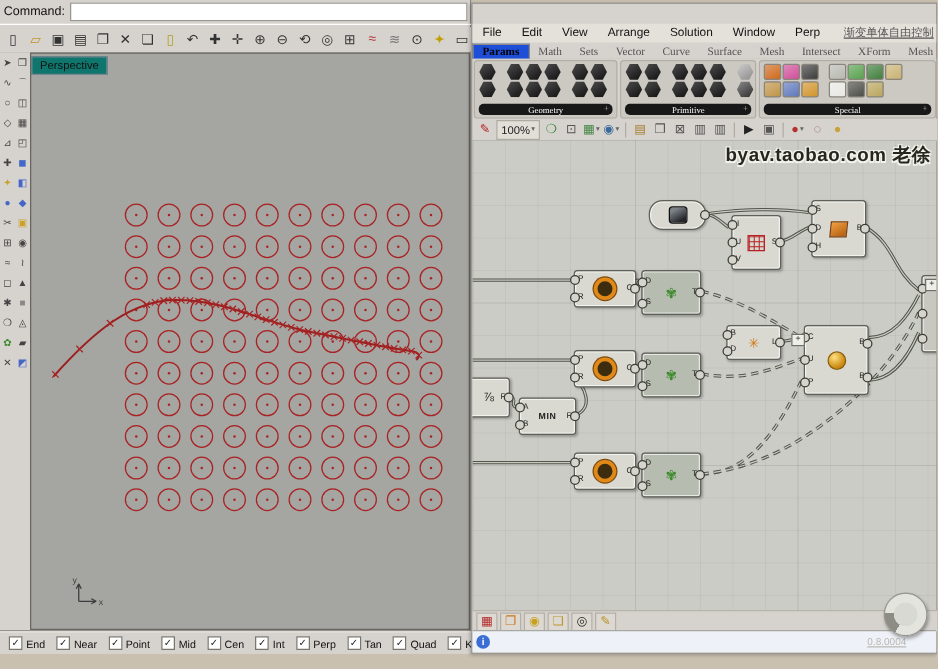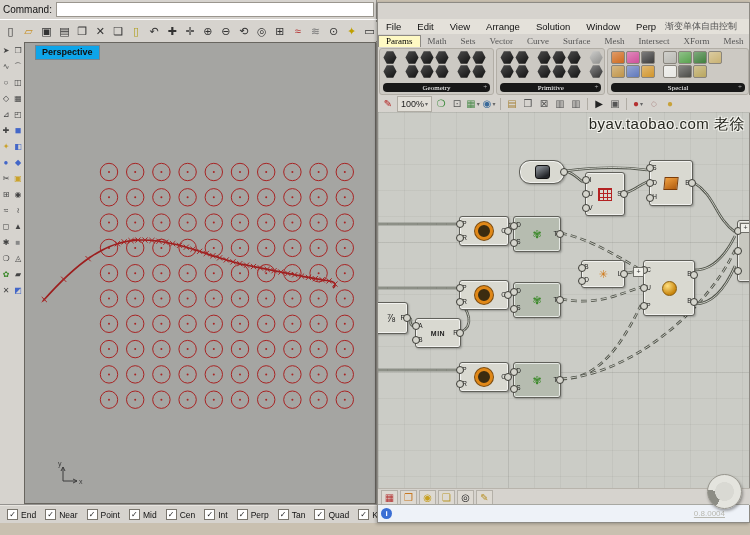--- a/index.html
+++ b/index.html
@@ -8,55 +8,55 @@
   
   #rhino{position:absolute;left:0;top:0;width:376px;height:523px;background:#d6d3ce;border-right:1px solid #8d8a84;}
   .cmdbar{position:absolute;left:0;top:0;width:100%;height:19px;display:flex;align-items:center;background:#d6d3ce;}
   .cmdlbl{font-size:10px;color:#111;margin:0 4px 0 3px;white-space:nowrap;}
   .cmdinput{flex:1;height:13px;background:#fff;border:1px solid #9a968e;margin-right:2px;}
   .rtoolbar{position:absolute;left:0;top:19px;width:100%;height:22px;display:flex;align-items:center;gap:1px;padding-left:2px;border-top:1px solid #fff;border-bottom:1px solid #a8a49c;}
   .ticon{width:16px;height:17px;display:flex;align-items:center;justify-content:center;font-size:11px;color:#333;background:#d6d3ce;border:1px solid #d6d3ce;}
   .rsidebar{position:absolute;left:0;top:42px;width:24px;height:462px;display:grid;grid-template-columns:12px 12px;align-content:start;background:#d6d3ce;}
   .sicon{width:12px;height:16px;display:flex;align-items:center;justify-content:center;font-size:8px;color:#444;}
   .viewport{position:absolute;left:24px;top:42px;width:352px;height:462px;background:#a5a5a2;border:1px solid #68655f;box-sizing:border-box;overflow:hidden;}
-  .vplabel{position:absolute;left:10px;top:2px;background:#0ea5e9;border:1px solid #77858f;color:#101010;font-size:9px;font-weight:bold;padding:1px 6px 2px;z-index:3;}
+  .vplabel{position:absolute;left:0;top:2px;background:#0f766e;border:1px solid #77858f;color:#101010;font-size:9px;font-weight:normal;padding:1px 6px 2px;z-index:3;}
   #vpsvg{position:absolute;left:0;top:0;}
   .osnap{position:absolute;left:0;top:504px;width:100%;height:17px;background:#d6d3ce;border-top:2px groove #e8e5e0;display:flex;align-items:center;gap:9px;padding-left:7px;overflow:hidden;white-space:nowrap;}
   .osnap-item{display:flex;align-items:center;gap:3px;font-size:8.5px;color:#111;}
   .cb{width:9px;height:9px;background:#fff;border:1px solid #7a766e;font-size:8px;line-height:9px;text-align:center;color:#222;}
 
   
   #gh{position:absolute;left:377px;top:2px;width:373px;height:521px;background:#d6d3ce;border:1px solid #8d8a84;box-sizing:border-box;box-shadow:-1px 1px 3px rgba(0,0,0,.25);}
   .gh-title{position:absolute;left:0;top:0;width:100%;height:16px;background:linear-gradient(#dcd8d0,#c8c4bc);display:flex;align-items:center;border-bottom:1px solid #b4b0a8;}
   .gh-title-text{font-size:9.5px;color:#3a3a3a;margin-left:5px;flex:1;overflow:hidden;white-space:nowrap;}
   .winbtns{display:flex;gap:2px;margin-right:4px;}
   .winbtn{width:14px;height:11px;background:#d8d4cc;border:1px solid #8a8680;border-top-color:#fff;border-left-color:#fff;font-size:7px;line-height:10px;text-align:center;color:#222;}
   .gh-menubar{position:absolute;left:0;top:16px;width:100%;height:15px;display:flex;align-items:center;background:#e4e1da;}
   .gh-menu{font-size:9.5px;color:#111;padding:0 8px;}
-  .menu-hint{margin-left:auto;font-size:9px;color:#555;padding-right:12px;white-space:nowrap;}
+  .menu-hint{margin-left:auto;font-size:9px;color:#555;padding-right:2px;white-space:nowrap;text-decoration:underline;}
   .gh-tabs{position:absolute;left:0;top:31px;width:100%;height:13px;display:flex;align-items:flex-end;font-family:"Liberation Serif","DejaVu Serif",serif;border-bottom:1px solid #b8b4ac;}
   .gh-tab{font-size:9px;color:#555;padding:0 7px 1px;}
-  .gh-tab.sel{background:#fef9c3;border:1px solid #8d8a84;border-bottom:none;color:#000;font-weight:normal;}
+  .gh-tab.sel{background:#1d4ed8;border:1px solid #8d8a84;border-bottom:none;color:#000;font-weight:bold;}
   .gh-palette{position:absolute;left:0;top:44px;width:100%;height:48px;background:#d6d3ce;display:flex;gap:2px;padding:1px 0 0 1px;box-sizing:border-box;}
   .pgroup{background:#ccc9c3;border:1px solid #b2aea6;border-radius:3px;position:relative;padding:1px 1px 11px 1px;box-sizing:border-box;}
   .prow{display:flex;gap:1px;margin:1px 0 0 2px;}
   .hx{width:14px;height:13px;clip-path:polygon(27% 2%,73% 2%,97% 50%,73% 98%,27% 98%,3% 50%);background:linear-gradient(145deg,#4e4e4e,#101010);}
   .hx.hl{background:linear-gradient(145deg,#cfcfcd,#8a8a88);}
   .hx.hf{background:linear-gradient(145deg,#8c8c8c,#2c2c2c);}
   .sqi{width:14px;height:13px;border-radius:2px;border:1px solid #89857d;box-sizing:border-box;}
   .pgap{width:6px;}
   .plabel{position:absolute;left:3px;right:3px;bottom:2px;height:9px;background:#181818;border-radius:4px;color:#fff;font-family:"Liberation Serif","DejaVu Serif",serif;font-size:7px;display:flex;align-items:center;justify-content:center;}
   .plabel .plus{position:absolute;right:3px;top:0;font-size:7px;color:#bbb;}
   .gh-ctoolbar{position:absolute;left:0;top:92px;width:100%;height:17px;background:#d6d3ce;border-bottom:1px solid #b8b4ac;display:flex;align-items:center;gap:2px;padding-left:3px;}
   .cbtn{height:14px;min-width:14px;display:flex;align-items:center;justify-content:center;font-size:10px;color:#555;}
   .cbtn .dd{font-size:6px;color:#666;margin-left:1px;}
   .cbtn.txt{font-size:9px;color:#222;border:1px solid #b0aca4;background:#e2dfd8;padding:0 3px;}
   .vsep{width:1px;height:12px;background:#b0aca4;margin:0 2px;}
   .gh-canvas{position:absolute;left:0;top:109px;width:371px;height:376px;overflow:hidden;background:#cbccc6;background-image:linear-gradient(rgba(90,90,85,.10) 1px,transparent 1px),linear-gradient(90deg,rgba(90,90,85,.10) 1px,transparent 1px),linear-gradient(rgba(90,90,85,.07) 1px,transparent 1px),linear-gradient(90deg,rgba(90,90,85,.07) 1px,transparent 1px);background-size:130px 130px,130px 130px,26px 26px,26px 26px;}
-  .watermark{position:absolute;right:4px;top:3px;font-size:15px;font-weight:normal;color:#26261f;letter-spacing:.5px;text-shadow:-1px -1px 0 #f2f2ec,1px -1px 0 #f2f2ec,-1px 1px 0 #f2f2ec,1px 1px 0 #f2f2ec;z-index:4;padding-left:16px;}
+  .watermark{position:absolute;right:4px;top:3px;font-size:15px;font-weight:bold;color:#26261f;letter-spacing:.5px;text-shadow:-1px -1px 0 #f2f2ec,1px -1px 0 #f2f2ec,-1px 1px 0 #f2f2ec,1px 1px 0 #f2f2ec;z-index:4;padding-left:16px;}
   #wires{position:absolute;left:0;top:0;}
   .wireo{stroke:#51544b;stroke-width:2.6;fill:none;}
   .wirei{stroke:#c9cbc3;stroke-width:1;fill:none;}
   .dash{stroke-dasharray:6 4;}
   .node{position:absolute;background:#d9d9d1;border:1px solid #60605a;border-radius:3px;box-shadow:inset 0 0 0 1px rgba(255,255,255,.65),1px 1px 2px rgba(0,0,0,.25);display:flex;align-items:stretch;z-index:2;}
   .node.capsule{border-radius:11px;}
   .gcol{display:flex;flex-direction:column;justify-content:space-around;width:9px;font-size:6.5px;color:#222;text-align:center;line-height:1;}
   .nmid{flex:1;display:flex;align-items:center;justify-content:center;}
   .jack{position:absolute;width:6px;height:6px;border:1px solid #3c3c36;border-radius:50%;background:#d5d5cd;z-index:3;}
   .nlabel{font-size:7px;font-weight:bold;color:#222;letter-spacing:.5px;}

